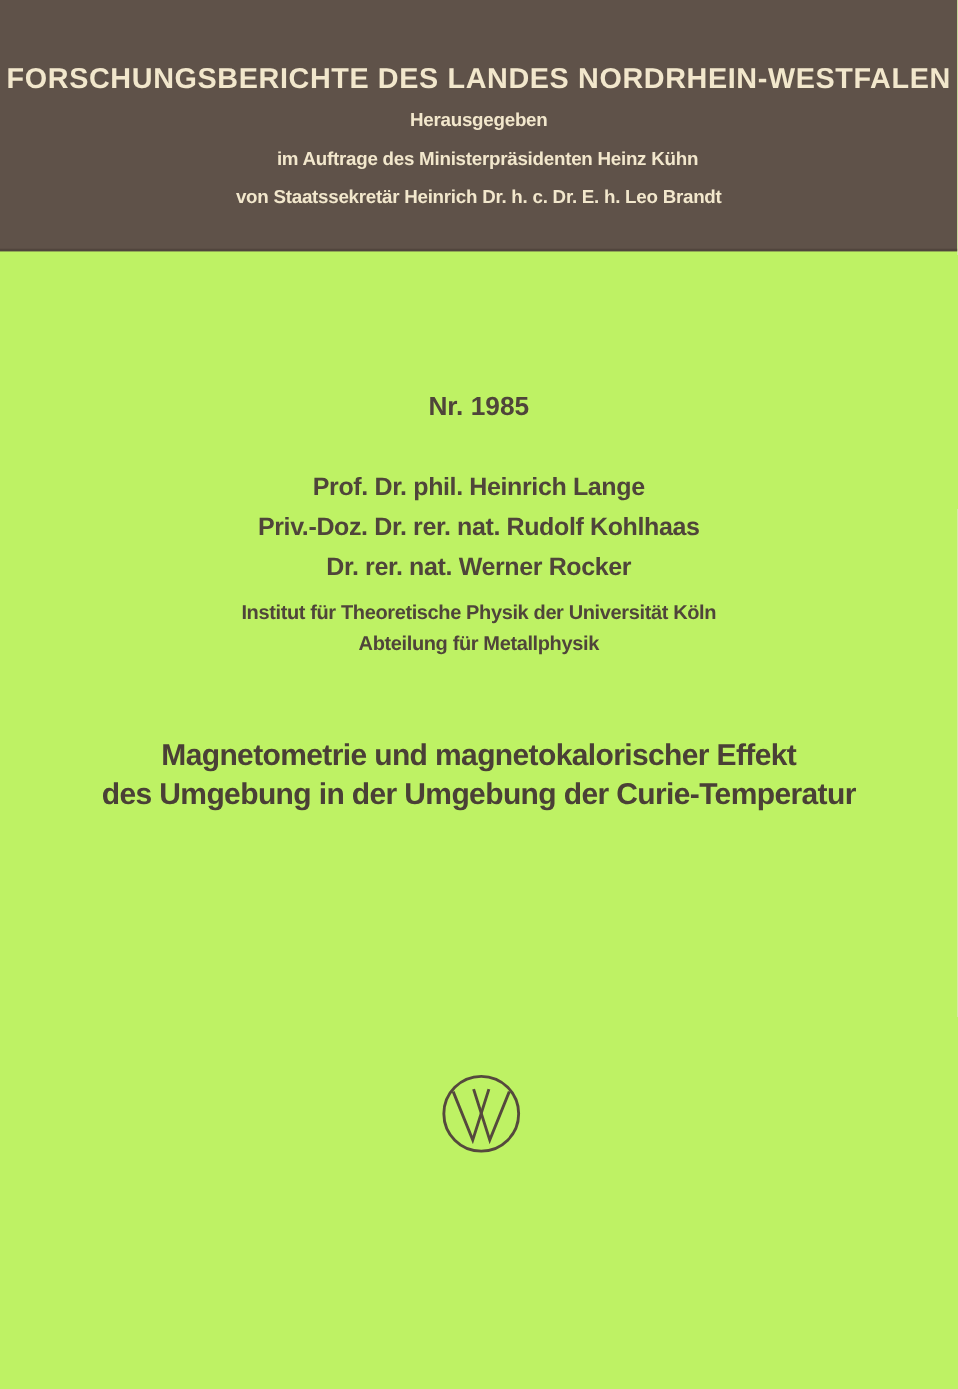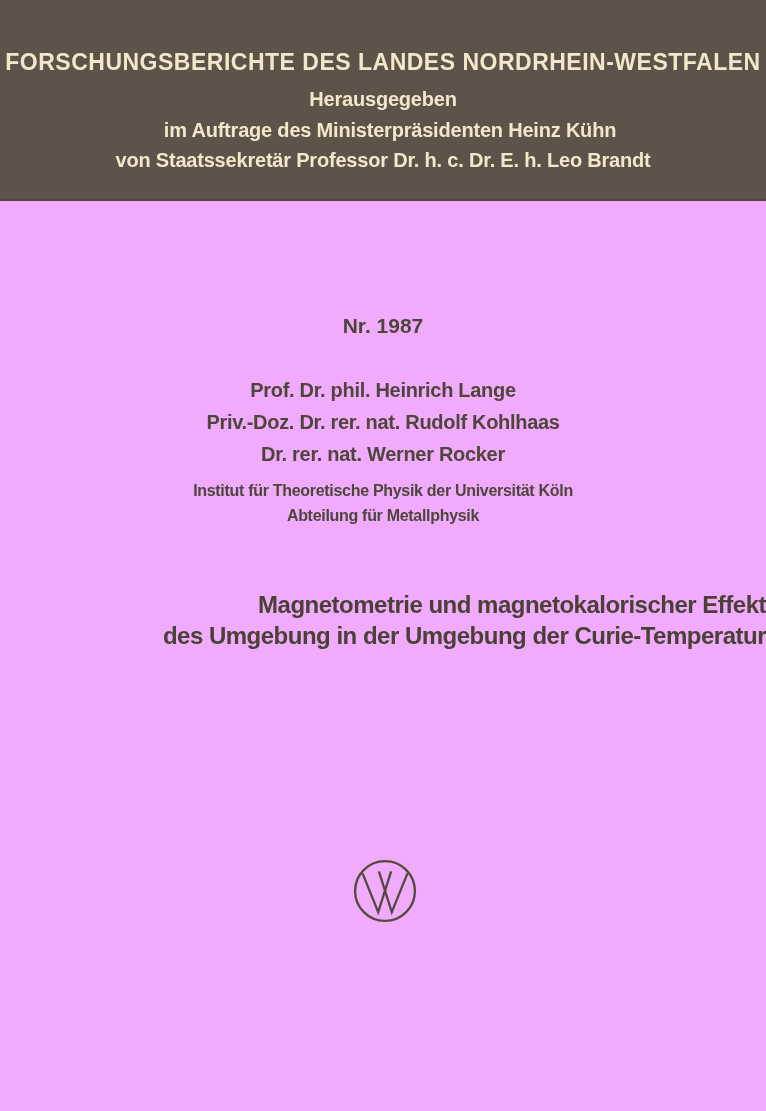--- a/index.html
+++ b/index.html
@@ -5,21 +5,21 @@
   html, body {
     margin: 0;
     padding: 0;
     background: #e8e4da;
   }
   .page {
     position: relative;
     width: 766px;
     height: 1111px;
     margin: 0 auto;
-    background: #f0abfc;
+    background: #bef264;
     font-family: "Liberation Sans", "DejaVu Sans", sans-serif;
     color: #4f453a;
     overflow: hidden;
   }
   .band {
     position: absolute;
     top: 0; left: 0; right: 0;
     height: 199px;
     background: #5f5249;
     border-bottom: 2px solid #51453d;
@@ -31,21 +31,21 @@
     white-space: nowrap;
   }
   .series-title {
     top: 49px;
     font-size: 23px;
     font-weight: 700;
     letter-spacing: 0.5px;
     color: #f2e7cc;
   }
   .band-sub {
-    font-size: 20px;
+    font-size: 15px;
     font-weight: 700;
     letter-spacing: -0.2px;
     color: #f2e7cc;
   }
   .line-herausgegeben { top: 88px; }
   .line-auftrag       { top: 119px; padding-left: 14px; }
   .line-staatssekretaer { top: 149px; }
 
   .report-number {
     top: 314px;
@@ -67,21 +67,20 @@
     letter-spacing: -0.3px;
   }
   .book-title {
     top: 589px;
     margin: 0;
     font-size: 24px;
     font-weight: 700;
     line-height: 31px;
     letter-spacing: -0.5px;
     color: #4a4036;
-    text-align: right;
   }
   .logo {
     position: absolute;
     left: 351px;
     top: 857px;
     width: 68px;
     height: 68px;
   }
   .publisher-name {
     top: 984px;
@@ -93,24 +92,24 @@
 </style>
 </head>
 <body>
 
 <div class="page">
 
   <header class="band">
     <div class="centered series-title">FORSCHUNGSBERICHTE DES LANDES NORDRHEIN-WESTFALEN</div>
     <div class="centered band-sub line-herausgegeben">Herausgegeben</div>
     <div class="centered band-sub line-auftrag">im Auftrage des Ministerpräsidenten Heinz Kühn</div>
-    <div class="centered band-sub line-staatssekretaer">von Staatssekretär Professor Dr. h. c. Dr. E. h. Leo Brandt</div>
+    <div class="centered band-sub line-staatssekretaer">von Staatssekretär Heinrich Dr. h. c. Dr. E. h. Leo Brandt</div>
   </header>
 
-  <div class="centered report-number">Nr. 1987</div>
+  <div class="centered report-number">Nr. 1985</div>
 
   <div class="centered authors">
     <div>Prof. Dr. phil. Heinrich Lange</div>
     <div>Priv.-Doz. Dr. rer. nat. Rudolf Kohlhaas</div>
     <div>Dr. rer. nat. Werner Rocker</div>
   </div>
 
   <div class="centered affiliation">
     <div>Institut für Theoretische Physik der Universität Köln</div>
     <div>Abteilung für Metallphysik</div>

